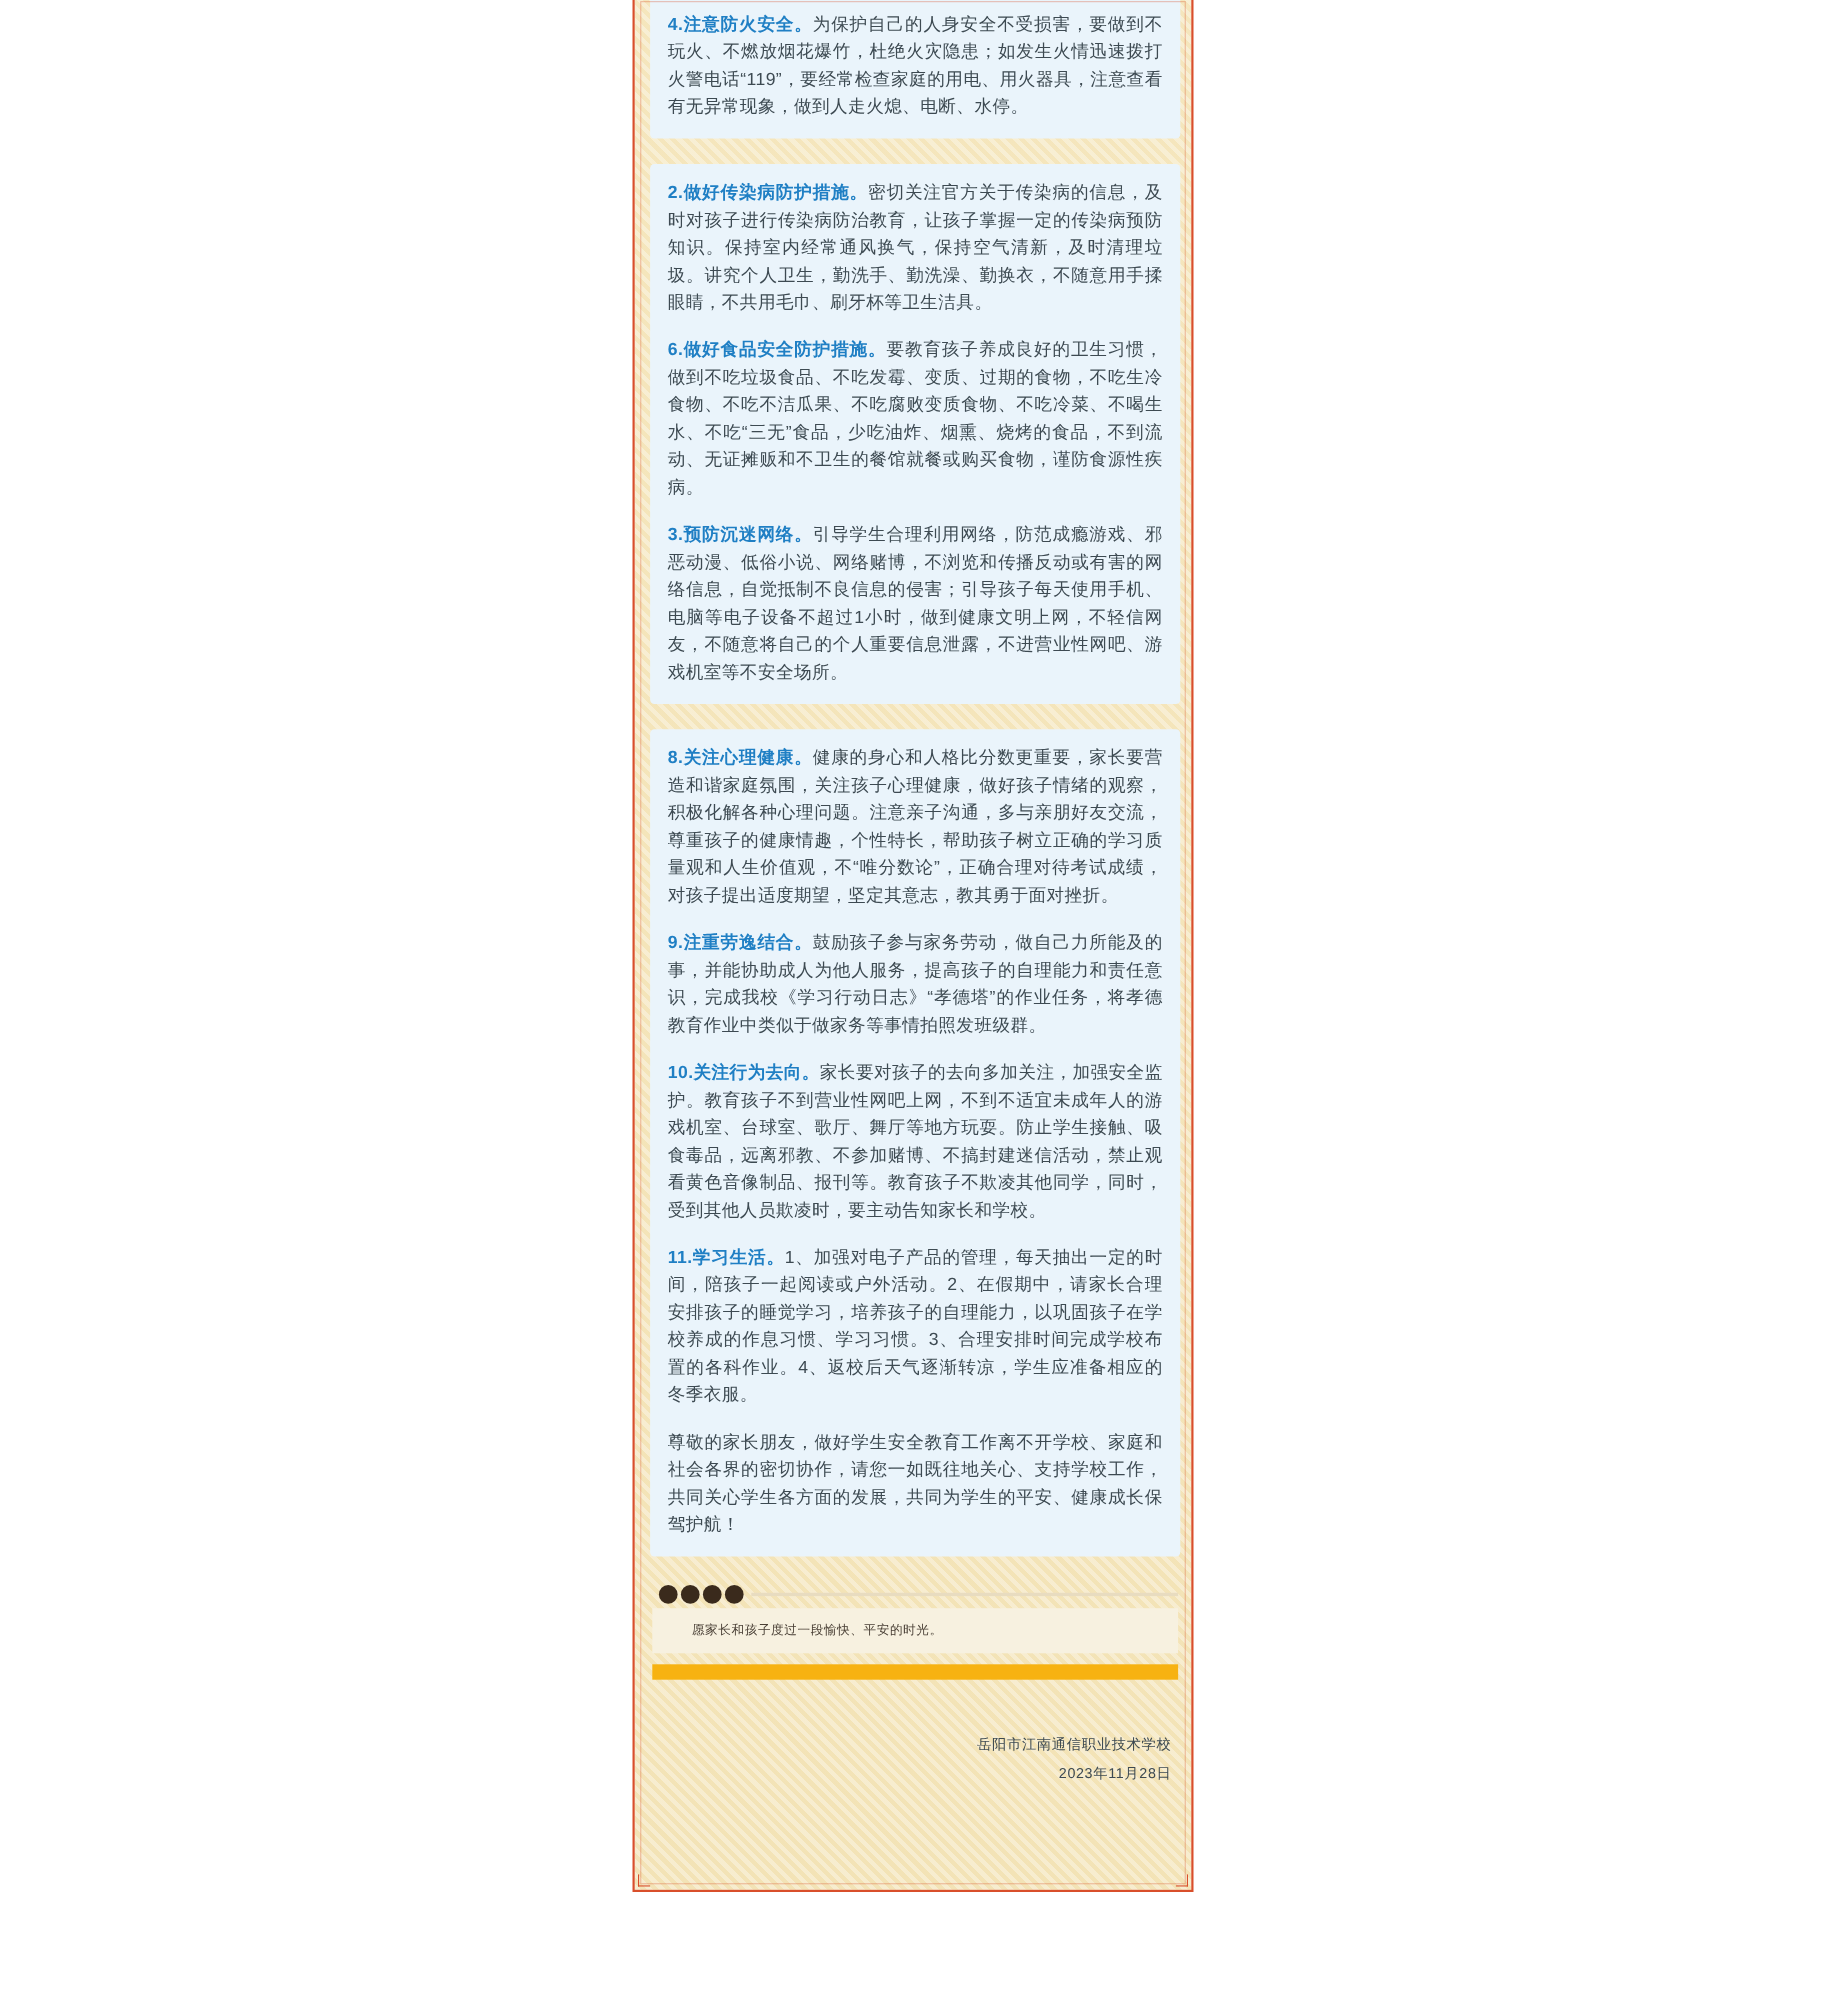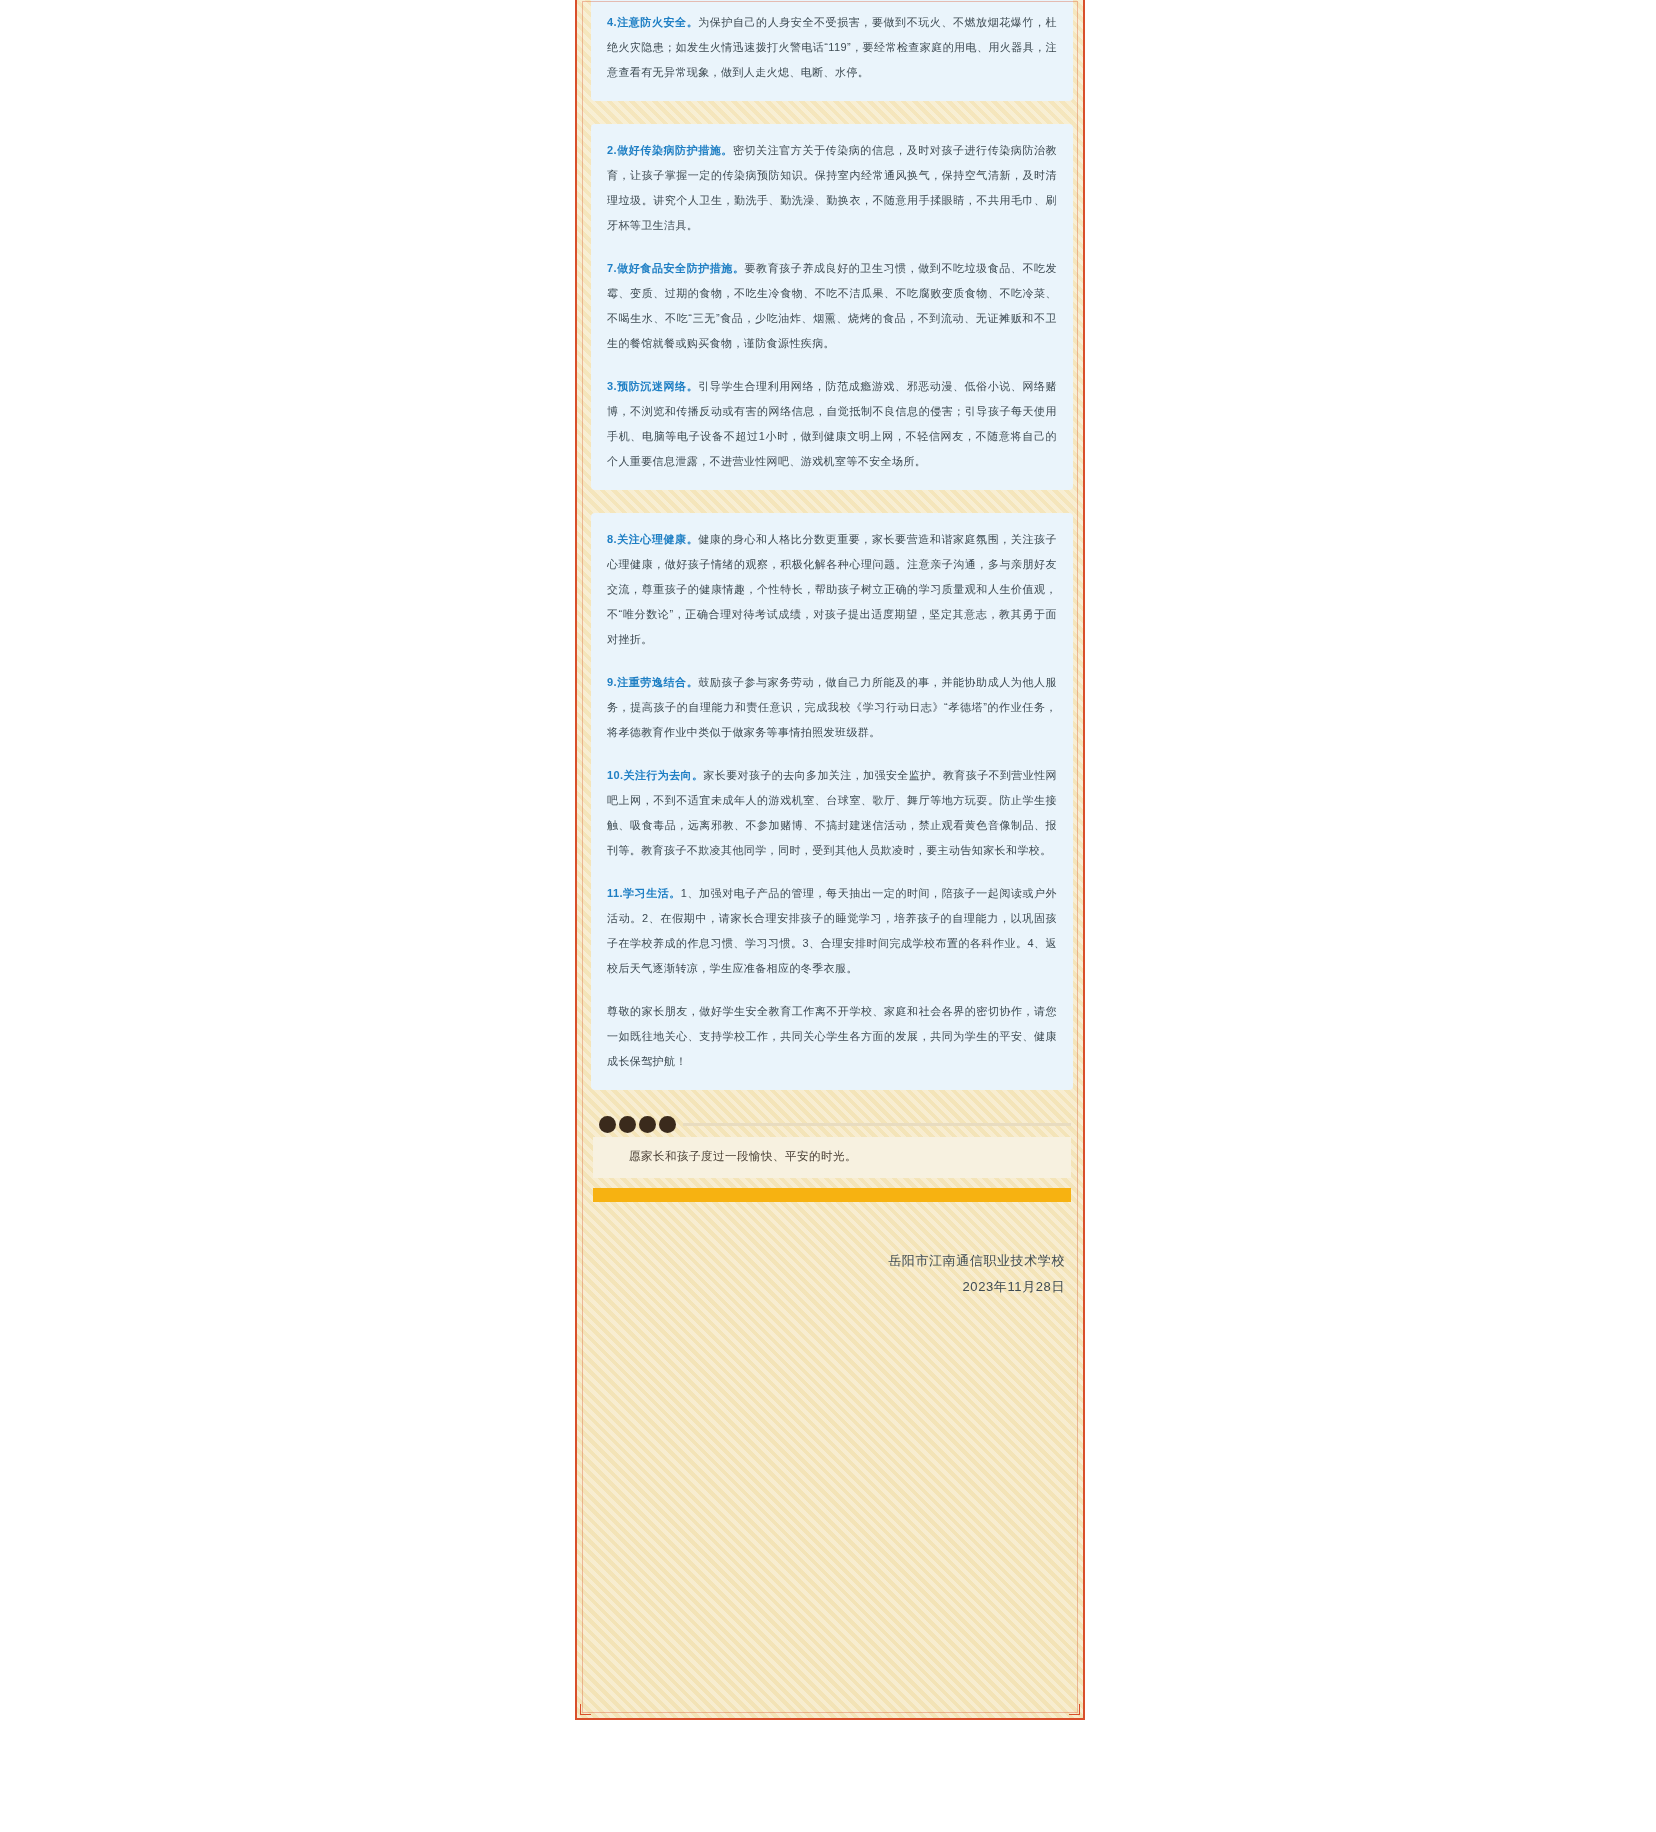--- a/index.html
+++ b/index.html
@@ -51,21 +51,21 @@
     box-sizing: border-box;
     margin-bottom: 12px;
   }
   .card.top {
     border-top-left-radius: 0;
     border-top-right-radius: 0;
   }
 
   p.para {
     margin: 0 0 18px 0;
-    font-size: 11px;
+    font-size: 16px;
     line-height: 25px;
     color: #3d4a52;
     text-align: justify;
     text-justify: inter-ideograph;
     letter-spacing: 0.4px;
   }
   p.para:last-child { margin-bottom: 0; }
 
   .hl {
     color: #1f7fc4;
@@ -144,21 +144,21 @@
   <div class="inner">
 
     <div class="card top">
       <p class="para"><span class="hl">4.注意防火安全。</span><span>为保护自己的人身安全不受损害，要做到不玩火、不燃放烟花爆竹，杜绝火灾隐患；如发生火情迅速拨打火警电话“119”，要经常检查家庭的用电、用火器具，注意查看有无异常现象，做到人走火熄、电断、水停。</span></p>
     </div>
 
     <div class="band"></div>
 
     <div class="card">
       <p class="para"><span class="hl">2.做好传染病防护措施。</span><span>密切关注官方关于传染病的信息，及时对孩子进行传染病防治教育，让孩子掌握一定的传染病预防知识。保持室内经常通风换气，保持空气清新，及时清理垃圾。讲究个人卫生，勤洗手、勤洗澡、勤换衣，不随意用手揉眼睛，不共用毛巾、刷牙杯等卫生洁具。</span></p>
-      <p class="para"><span class="hl">7.做好食品安全防护措施。</span><span>要教育孩子养成良好的卫生习惯，做到不吃垃圾食品、不吃发霉、变质、过期的食物，不吃生冷食物、不吃不洁瓜果、不吃腐败变质食物、不吃冷菜、不喝生水、不吃“三无”食品，少吃油炸、烟熏、烧烤的食品，不到流动、无证摊贩和不卫生的餐馆就餐或购买食物，谨防食源性疾病。</span></p>
+      <p class="para"><span class="hl">6.做好食品安全防护措施。</span><span>要教育孩子养成良好的卫生习惯，做到不吃垃圾食品、不吃发霉、变质、过期的食物，不吃生冷食物、不吃不洁瓜果、不吃腐败变质食物、不吃冷菜、不喝生水、不吃“三无”食品，少吃油炸、烟熏、烧烤的食品，不到流动、无证摊贩和不卫生的餐馆就餐或购买食物，谨防食源性疾病。</span></p>
       <p class="para"><span class="hl">3.预防沉迷网络。</span><span>引导学生合理利用网络，防范成瘾游戏、邪恶动漫、低俗小说、网络赌博，不浏览和传播反动或有害的网络信息，自觉抵制不良信息的侵害；引导孩子每天使用手机、电脑等电子设备不超过1小时，做到健康文明上网，不轻信网友，不随意将自己的个人重要信息泄露，不进营业性网吧、游戏机室等不安全场所。</span></p>
     </div>
 
     <div class="band"></div>
 
     <div class="card">
       <p class="para"><span class="hl">8.关注心理健康。</span><span>健康的身心和人格比分数更重要，家长要营造和谐家庭氛围，关注孩子心理健康，做好孩子情绪的观察，积极化解各种心理问题。注意亲子沟通，多与亲朋好友交流，尊重孩子的健康情趣，个性特长，帮助孩子树立正确的学习质量观和人生价值观，不“唯分数论”，正确合理对待考试成绩，对孩子提出适度期望，坚定其意志，教其勇于面对挫折。</span></p>
       <p class="para"><span class="hl">9.注重劳逸结合。</span><span>鼓励孩子参与家务劳动，做自己力所能及的事，并能协助成人为他人服务，提高孩子的自理能力和责任意识，完成我校《学习行动日志》“孝德塔”的作业任务，将孝德教育作业中类似于做家务等事情拍照发班级群。</span></p>
       <p class="para"><span class="hl">10.关注行为去向。</span><span>家长要对孩子的去向多加关注，加强安全监护。教育孩子不到营业性网吧上网，不到不适宜未成年人的游戏机室、台球室、歌厅、舞厅等地方玩耍。防止学生接触、吸食毒品，远离邪教、不参加赌博、不搞封建迷信活动，禁止观看黄色音像制品、报刊等。教育孩子不欺凌其他同学，同时，受到其他人员欺凌时，要主动告知家长和学校。</span></p>
       <p class="para"><span class="hl">11.学习生活。</span><span>1、加强对电子产品的管理，每天抽出一定的时间，陪孩子一起阅读或户外活动。2、在假期中，请家长合理安排孩子的睡觉学习，培养孩子的自理能力，以巩固孩子在学校养成的作息习惯、学习习惯。3、合理安排时间完成学校布置的各科作业。4、返校后天气逐渐转凉，学生应准备相应的冬季衣服。</span></p>

